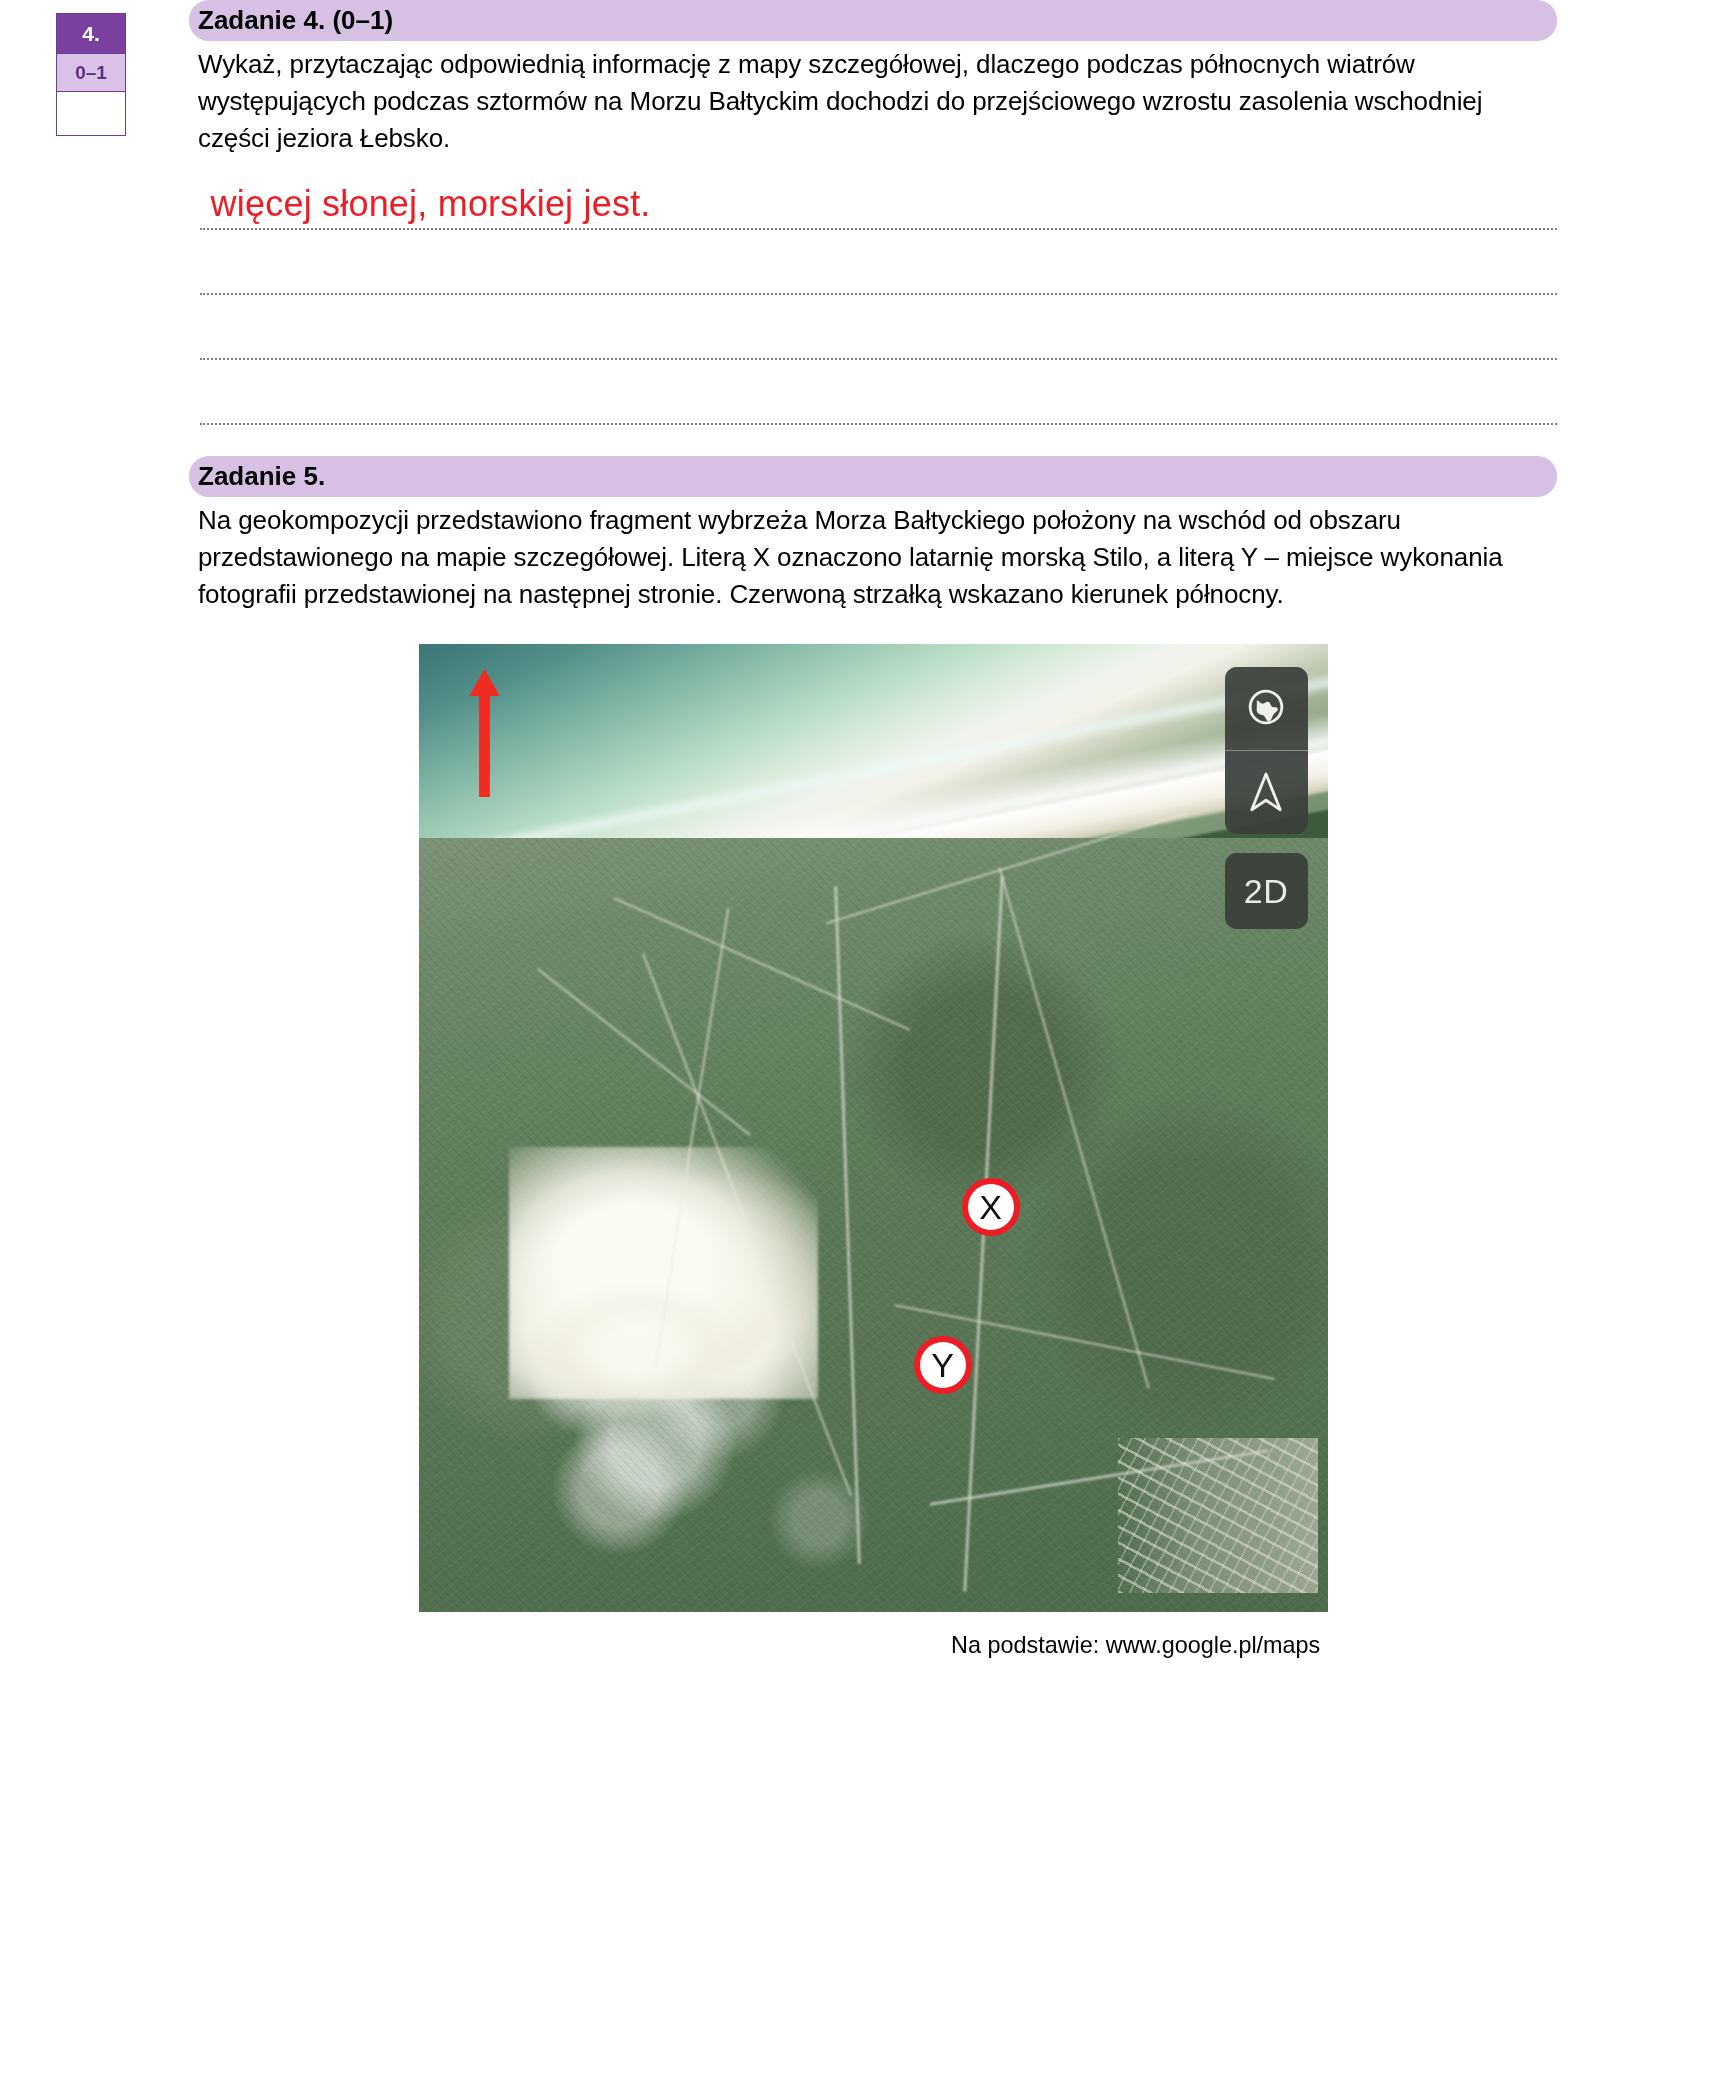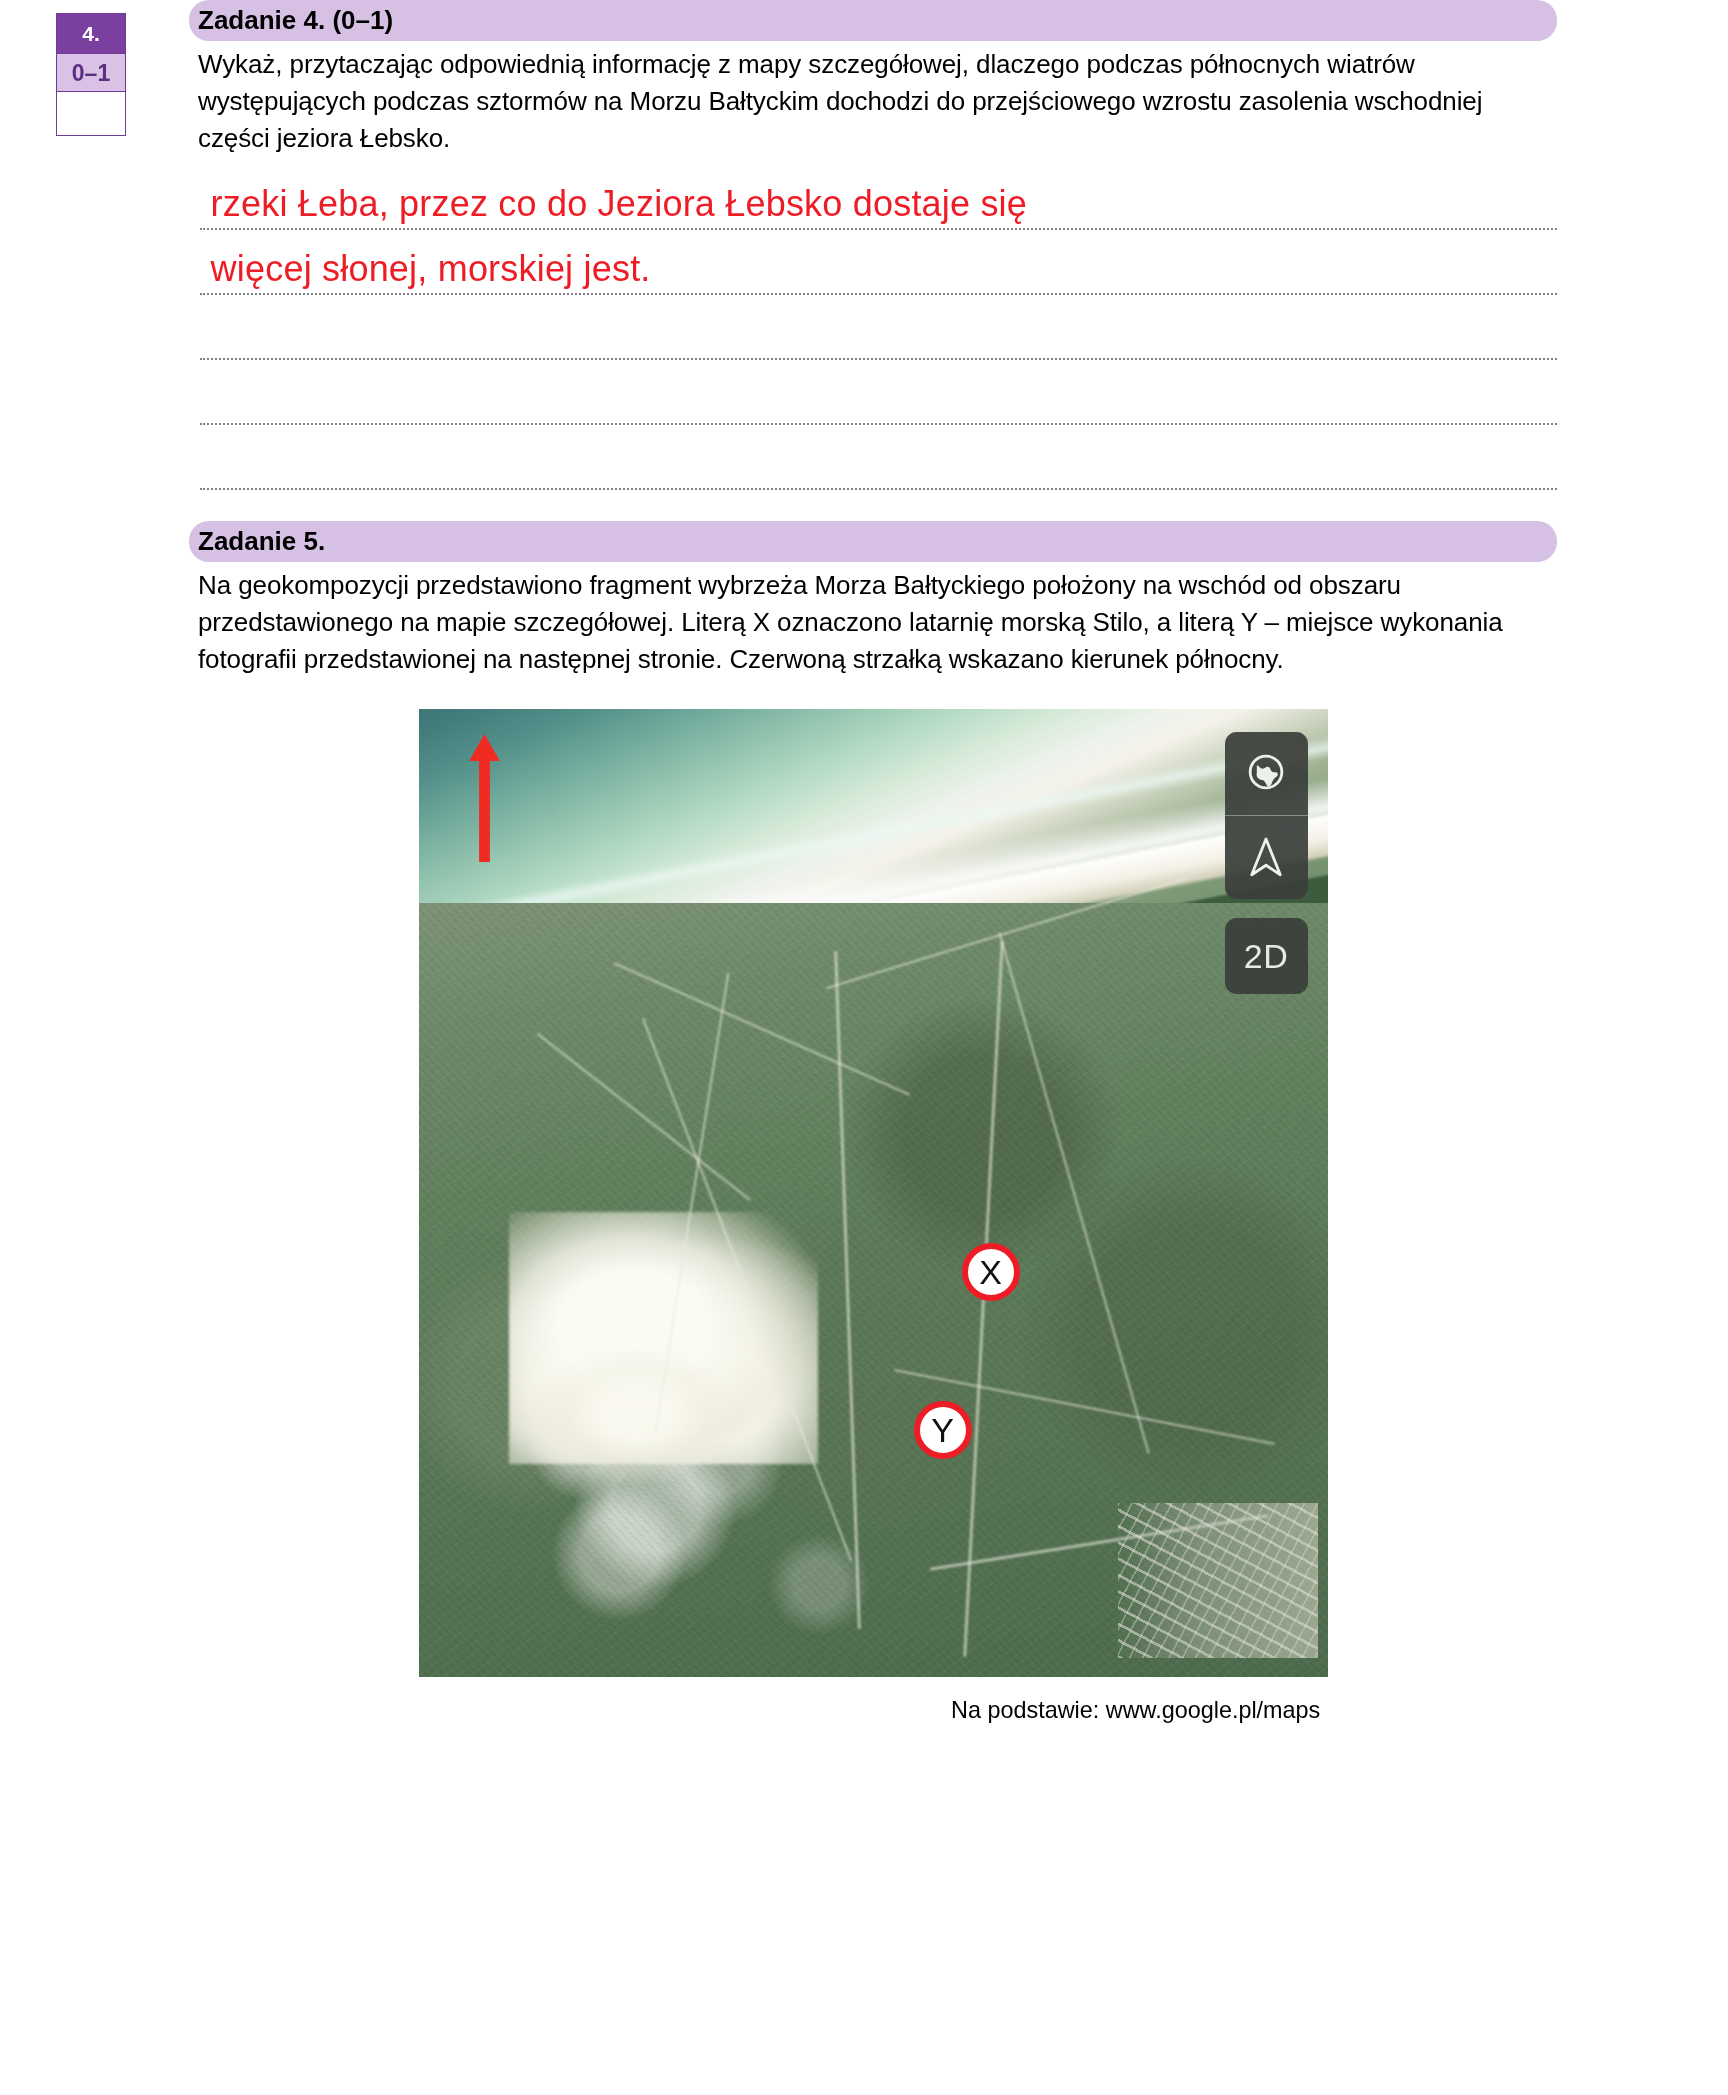--- a/index.html
+++ b/index.html
@@ -45,21 +45,21 @@
     background: #7b3fa0;
     color: #ffffff;
     border-bottom: 1.8px solid #6f3b96;
   }
   .score-box .cell-range {
     background: #d9c2e6;
     color: #5c2f80;
     border-bottom: 1.8px solid #6f3b96;
     height: 38px;
     line-height: 38px;
-    font-size: 23px;
+    font-size: 19px;
   }
   .score-box .cell-blank {
     background: #ffffff;
     height: 43px;
   }
 
   
   .content {
     position: absolute;
     left: 189px;
@@ -342,24 +342,20 @@
   </div>
 
   <div class="content">
 
     <div>
       <div class="task-header">Zadanie 4. (0–1)</div>
       <div class="task-body">Wykaż, przytaczając odpowiednią informację z mapy szczegółowej, dlaczego podczas północnych wiatrów występujących podczas sztormów na Morzu Bałtyckim dochodzi do przejściowego wzrostu zasolenia wschodniej części jeziora Łebsko.</div>
 
       <div class="answer-area">
         <div class="answer-line">
-          <span class="ink">rzeki Łeba, przez co do Jeziora Łebsko dostaje się</span>
-          <span class="rule"></span>
-        </div>
-        <div class="answer-line">
           <span class="ink">więcej słonej, morskiej jest.</span>
           <span class="rule"></span>
         </div>
         <div class="answer-line">
           <span class="ink"></span>
           <span class="rule"></span>
         </div>
         <div class="answer-line">
           <span class="ink"></span>
           <span class="rule"></span>

